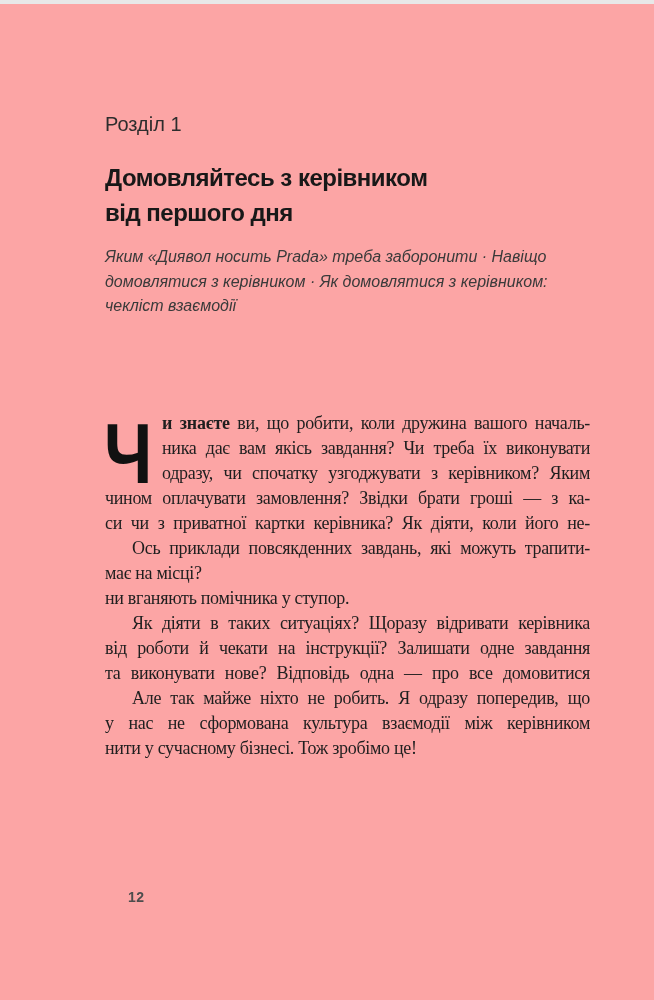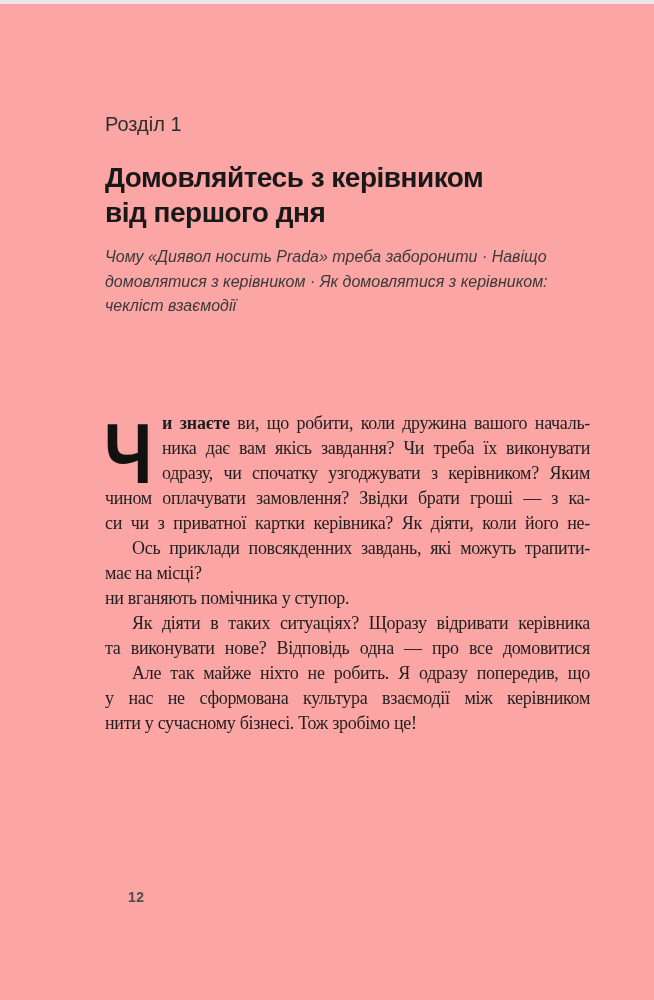--- a/index.html
+++ b/index.html
@@ -19,21 +19,21 @@
     font-size: 20px;
     line-height: 24px;
     color: #2d2d2d;
     font-weight: 400;
   }
   .title {
     position: absolute;
     left: 105px;
     top: 156px;
     margin: 0;
-    font-size: 28px;
+    font-size: 24px;
     line-height: 35px;
     font-weight: 700;
     letter-spacing: -0.5px;
     color: #181818;
   }
   .title .tline { display: block; }
   .subtitle {
     position: absolute;
     left: 105px;
     top: 241px;
@@ -92,37 +92,38 @@
 <div class="page">
 
   <div class="chapter">Розділ 1</div>
 
   <h1 class="title">
     <span class="tline">Домовляйтесь з керівником</span>
     <span class="tline">від першого дня</span>
   </h1>
 
   <div class="subtitle">
-    <span class="sline">Чому «Диявол носить Prada» треба заборонити · Навіщо</span>
+    <span class="sline">Яким «Диявол носить Prada» треба заборонити · Навіщо</span>
     <span class="sline">домовлятися з керівником · Як домовлятися з керівником:</span>
     <span class="sline">чекліст взаємодії</span>
   </div>
 
   <div class="dropcap">Ч</div>
 
   <div class="body-text">
       <div class="body-line j pad"><b>и знаєте</b> ви, що робити, коли дружина вашого началь-</div>
       <div class="body-line j pad">ника дає вам якісь завдання? Чи треба їх виконувати</div>
       <div class="body-line j pad">одразу, чи спочатку узгоджувати з керівником? Яким</div>
       <div class="body-line j">чином оплачувати замовлення? Звідки брати гроші — з ка-</div>
       <div class="body-line j">си чи з приватної картки керівника? Як діяти, коли його не-</div>
       <div class="body-line j indent">Ось приклади повсякденних завдань, які можуть трапити-</div>
       <div class="body-line">має на місці?</div>
       <div class="body-line">ни вганяють помічника у ступор.</div>
       <div class="body-line j indent">Як діяти в таких ситуаціях? Щоразу відривати керівника</div>
+      <div class="body-line j">від роботи й чекати на інструкції? Залишати одне завдання</div>
       <div class="body-line j">та виконувати нове? Відповідь одна — про все домовитися</div>
       <div class="body-line j indent">Але так майже ніхто не робить. Я одразу попередив, що</div>
       <div class="body-line j">у нас не сформована культура взаємодії між керівником</div>
       <div class="body-line">нити у сучасному бізнесі. Тож зробімо це!</div>
     </div>
 
   <div class="pagenum">12</div>
 
 </div>
 

